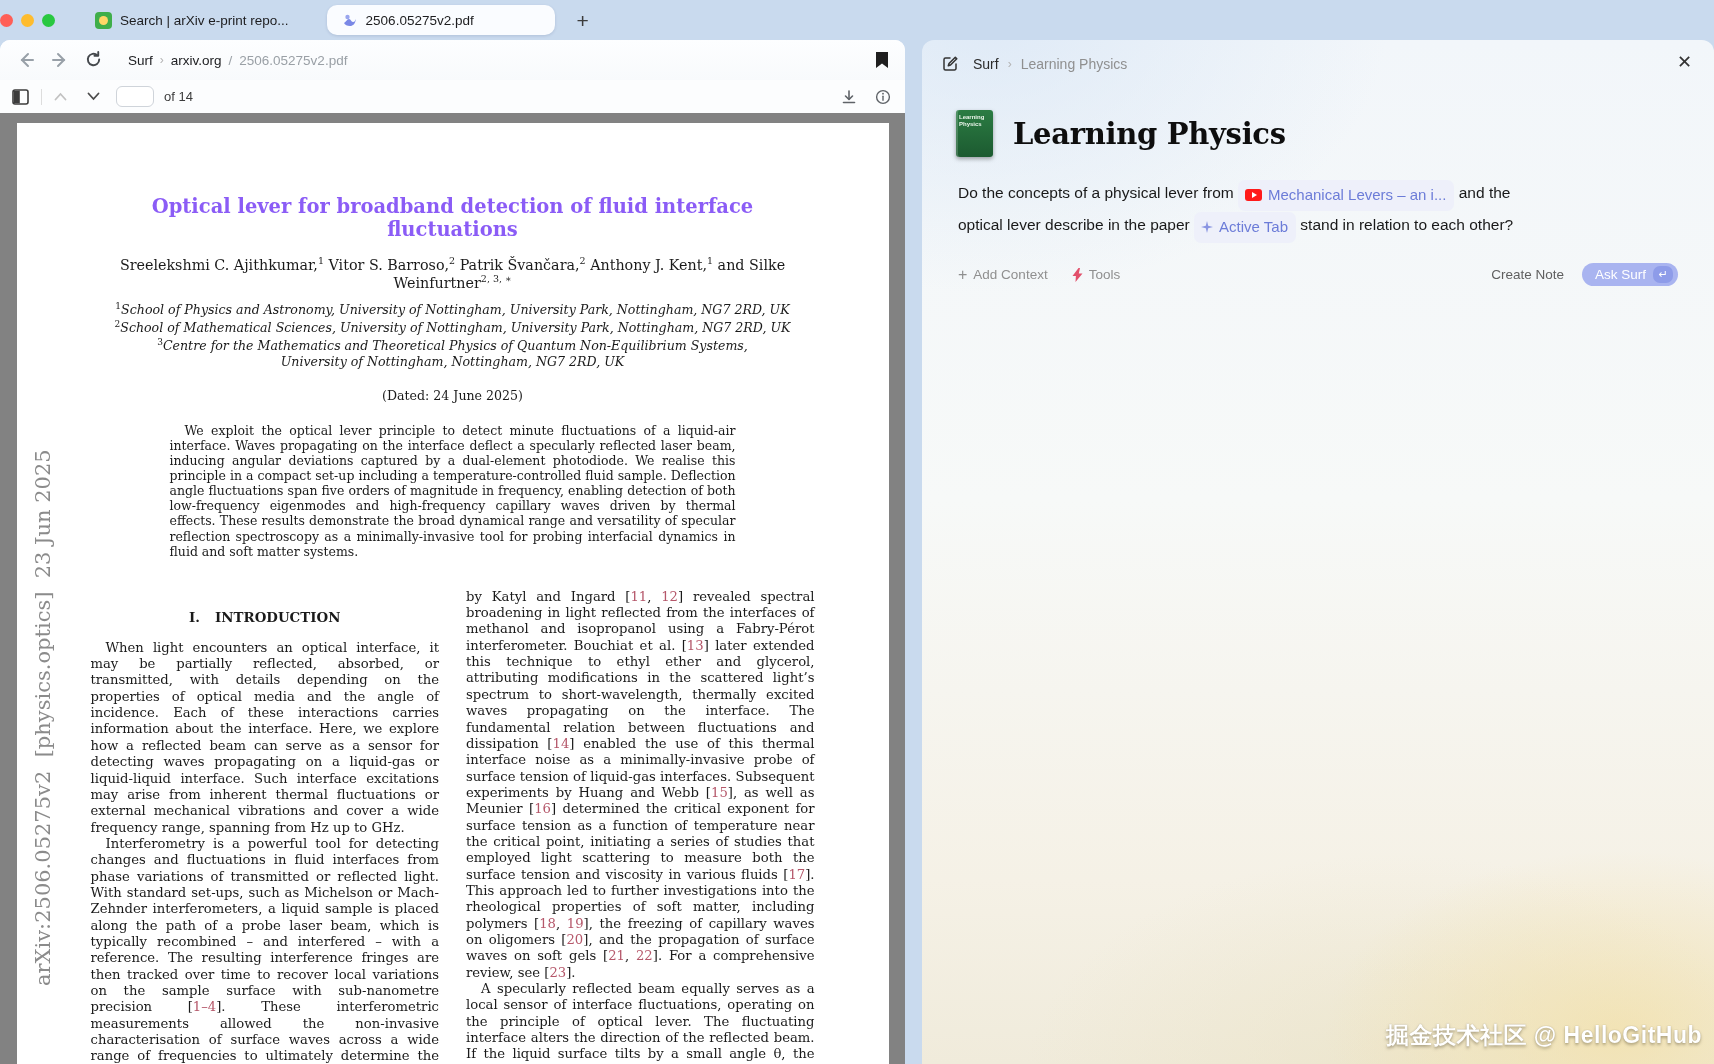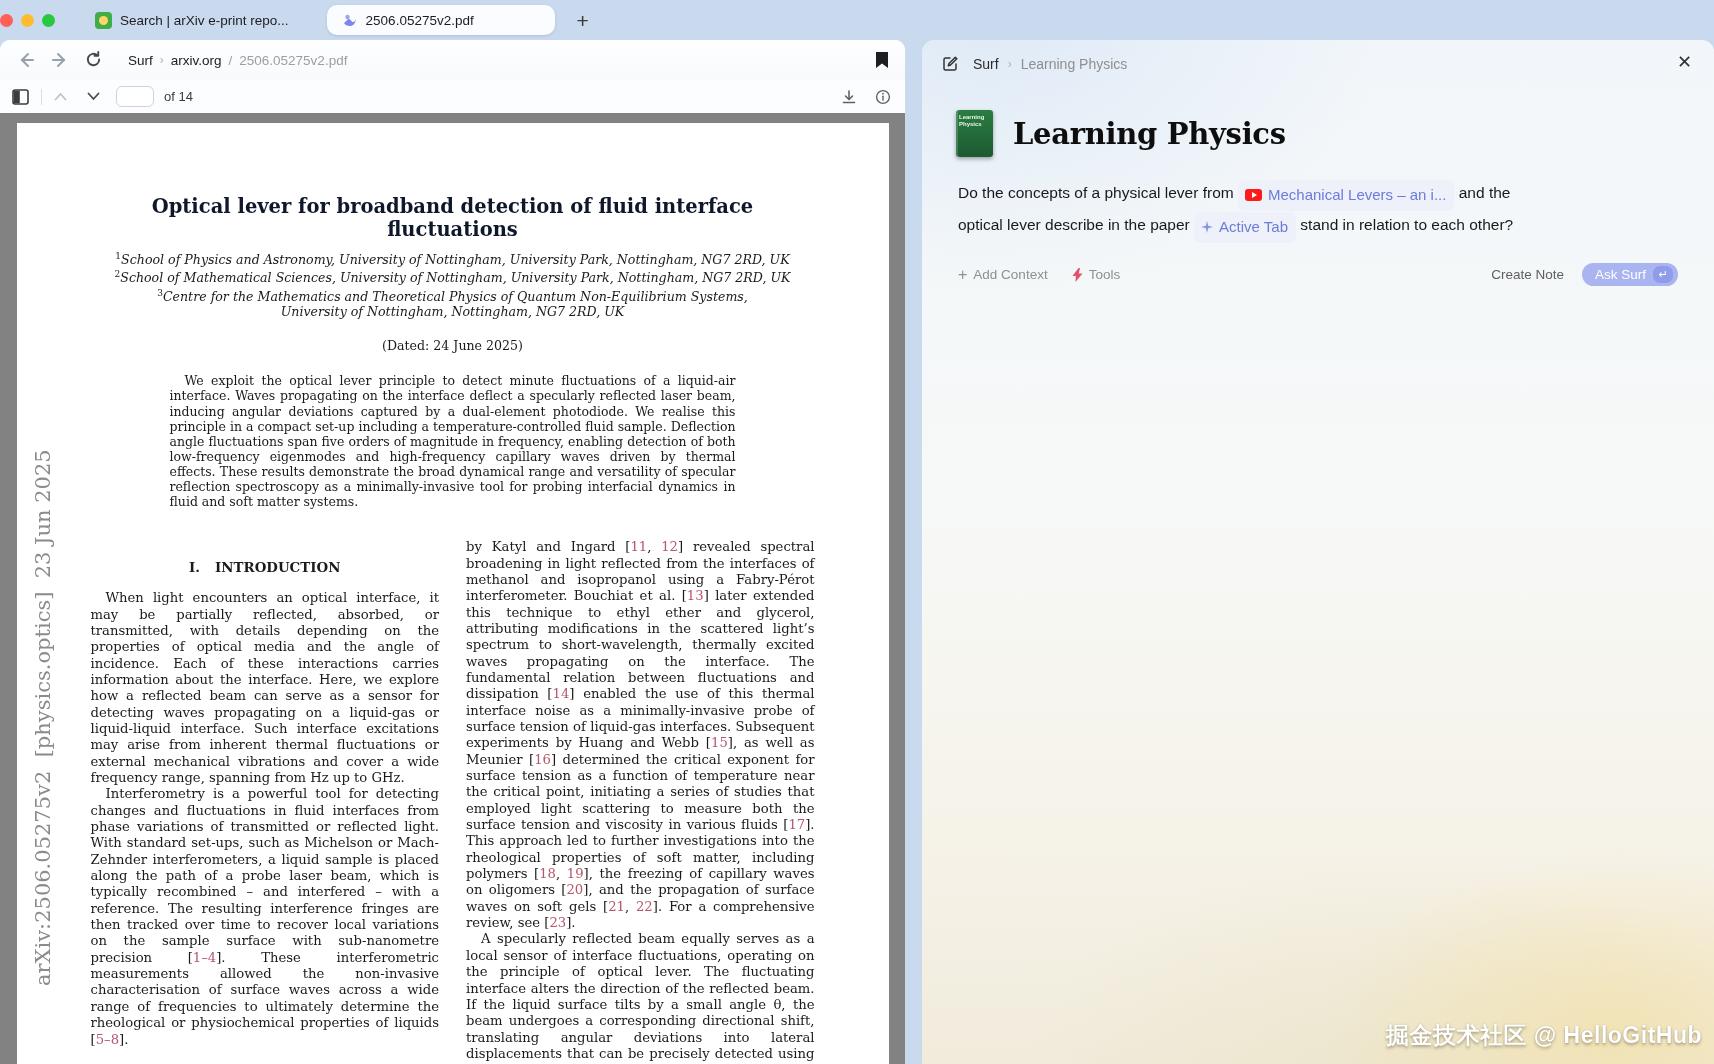--- a/index.html
+++ b/index.html
@@ -34,21 +34,21 @@
   .page-input { width:38px; height:21px; border:1px solid #cfd4da; border-radius:6px; margin-left:16px; font-size:12px; text-align:center; outline:none; background:#fff; }
   .of-pages { margin-left:10px; font-size:13px; color:#3c3c3c; }
   .pdfbar-right { position:absolute; right:14px; display:flex; gap:18px; align-items:center; }
 
   .viewport { position:absolute; top:73px; left:0; right:0; bottom:0; background:#828282; overflow:hidden; }
   .pdf-page { width:872px; margin:10px auto 0; background:#fff; min-height:990px; position:relative;
               font-family:"DejaVu Serif", serif; color:#1a1a1a; }
   .arxiv-side { position:absolute; left:14px; top:263px; height:600px; writing-mode:vertical-rl;
                 transform:rotate(180deg); font-size:21px; color:#8b8b8b; white-space:pre; }
   .page-content { width:724px; margin:0 auto; padding-top:72px; }
-  .p-title { text-align:center; font-size:19.5px; font-weight:700; color:#0f172a; }
+  .p-title { text-align:center; font-size:19.5px; font-weight:700; color:#8b5cf6; }
   .p-authors { text-align:center; font-size:14.3px; margin-top:14px; }
   .p-authors sup { font-size:9.5px; }
   .p-affils { text-align:center; font-style:italic; font-size:12.6px; line-height:15.2px; margin-top:8px; }
   .p-affils sup { font-size:9px; font-style:normal; }
   .p-dated { text-align:center; font-size:12.6px; margin-top:19px; }
   .p-abstract { width:566px; margin:20px auto 0; font-size:12.5px; line-height:15.1px; text-align:justify; text-indent:15px; }
   .cols { display:flex; gap:27px; margin-top:30px; }
   .col { width:348.5px; flex:none; }
   .sec-head { text-align:center; font-size:13.4px; font-weight:700; margin:20px 0 15px; }
   .sec-head .roman { margin-right:15px; }
@@ -197,20 +197,23 @@
       </span>
     </div>
   </div>
 
   <div class="viewport">
     <div class="pdf-page">
       <div class="arxiv-side">arXiv:2506.05275v2  [physics.optics]  23 Jun 2025</div>
       <div class="page-content">
         <div class="p-title">Optical lever for broadband detection of fluid interface fluctuations</div>
 
+        <div class="p-authors">
+          <span>Sreelekshmi C. Ajithkumar,</span><sup>1</sup><span> Vitor S. Barroso,</span><sup>2</sup><span> Patrik Švančara,</span><sup>2</sup><span> Anthony J. Kent,</span><sup>1</sup><span> and Silke Weinfurtner</span><sup>2, 3, ∗</sup>
+        </div>
 
         <div class="p-affils">
           <div><sup>1</sup><span>School of Physics and Astronomy, University of Nottingham, University Park, Nottingham, NG7 2RD, UK</span></div>
           <div><sup>2</sup><span>School of Mathematical Sciences, University of Nottingham, University Park, Nottingham, NG7 2RD, UK</span></div>
           <div><sup>3</sup><span>Centre for the Mathematics and Theoretical Physics of Quantum Non-Equilibrium Systems,</span></div>
           <div><span>University of Nottingham, Nottingham, NG7 2RD, UK</span></div>
         </div>
 
         <div class="p-dated">(Dated: 24 June 2025)</div>
 

